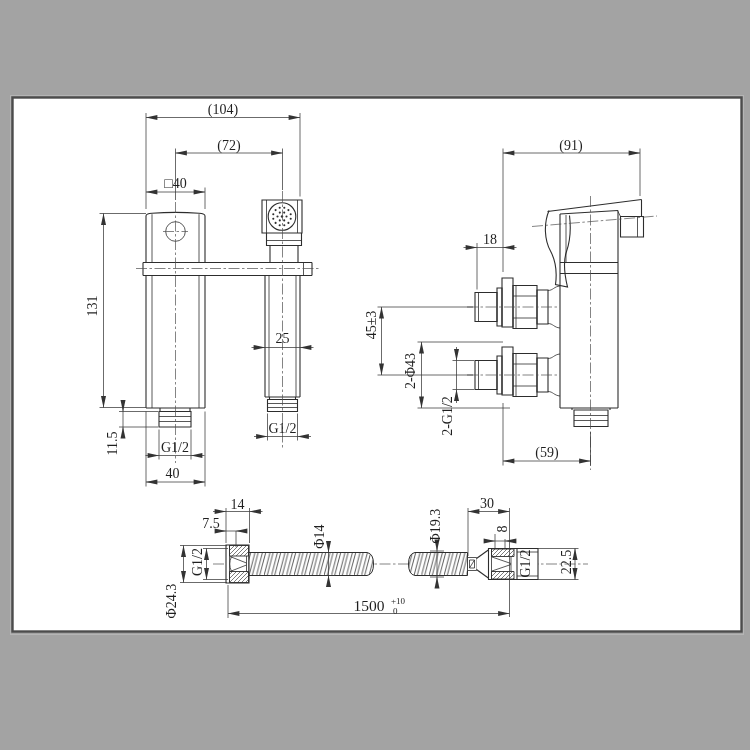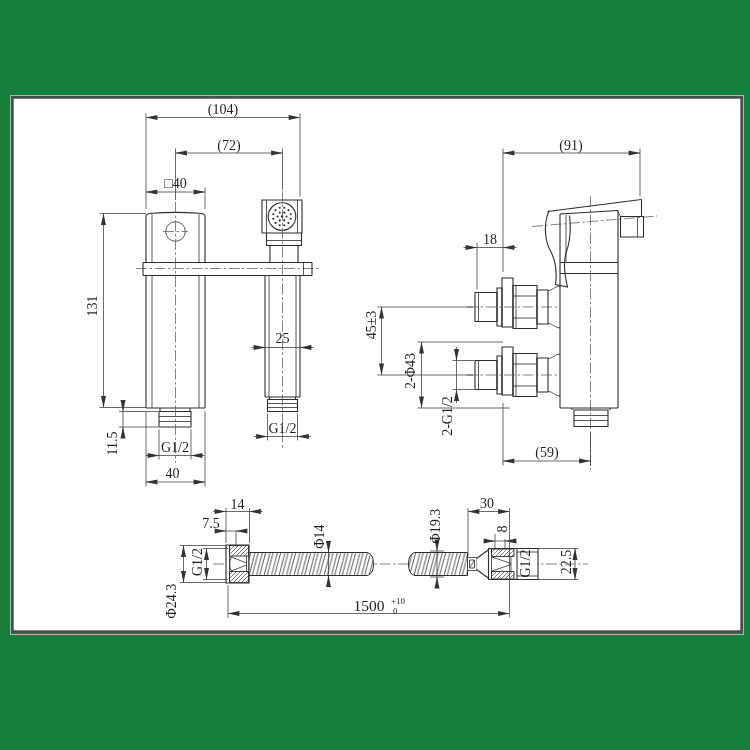--- a/index.html
+++ b/index.html
@@ -1,16 +1,16 @@
 <!DOCTYPE html>
 <html><head>
 <meta charset="utf-8">
 <style>
   html,body{margin:0;padding:0;background:#fff;}
-  .page{width:750px;height:750px;position:relative;background:#15803d;}
+  .page{width:750px;height:750px;position:relative;background:#a3a3a3;}
   svg{display:block;}
   .g{stroke:#2d2d2d;stroke-width:1.1;fill:none;stroke-linecap:butt;}
   .g2{stroke:#2d2d2d;stroke-width:0.8;fill:none;}
   .d{stroke:#3a3a3a;stroke-width:0.75;fill:none;}
   .cl{stroke:#4f4f4f;stroke-width:0.7;fill:none;stroke-dasharray:11 2.5 2.5 2.5;}
   .hf{fill:url(#hatch);stroke:#2d2d2d;stroke-width:0.9;}
   .wf{fill:#fff;stroke:none;}
   .dot{fill:#2d2d2d;stroke:none;}
   text{font-family:"Liberation Serif","DejaVu Serif","DejaVu Sans",serif;font-size:14px;fill:#1f1f1f;}
   .tm{text-anchor:middle;}

